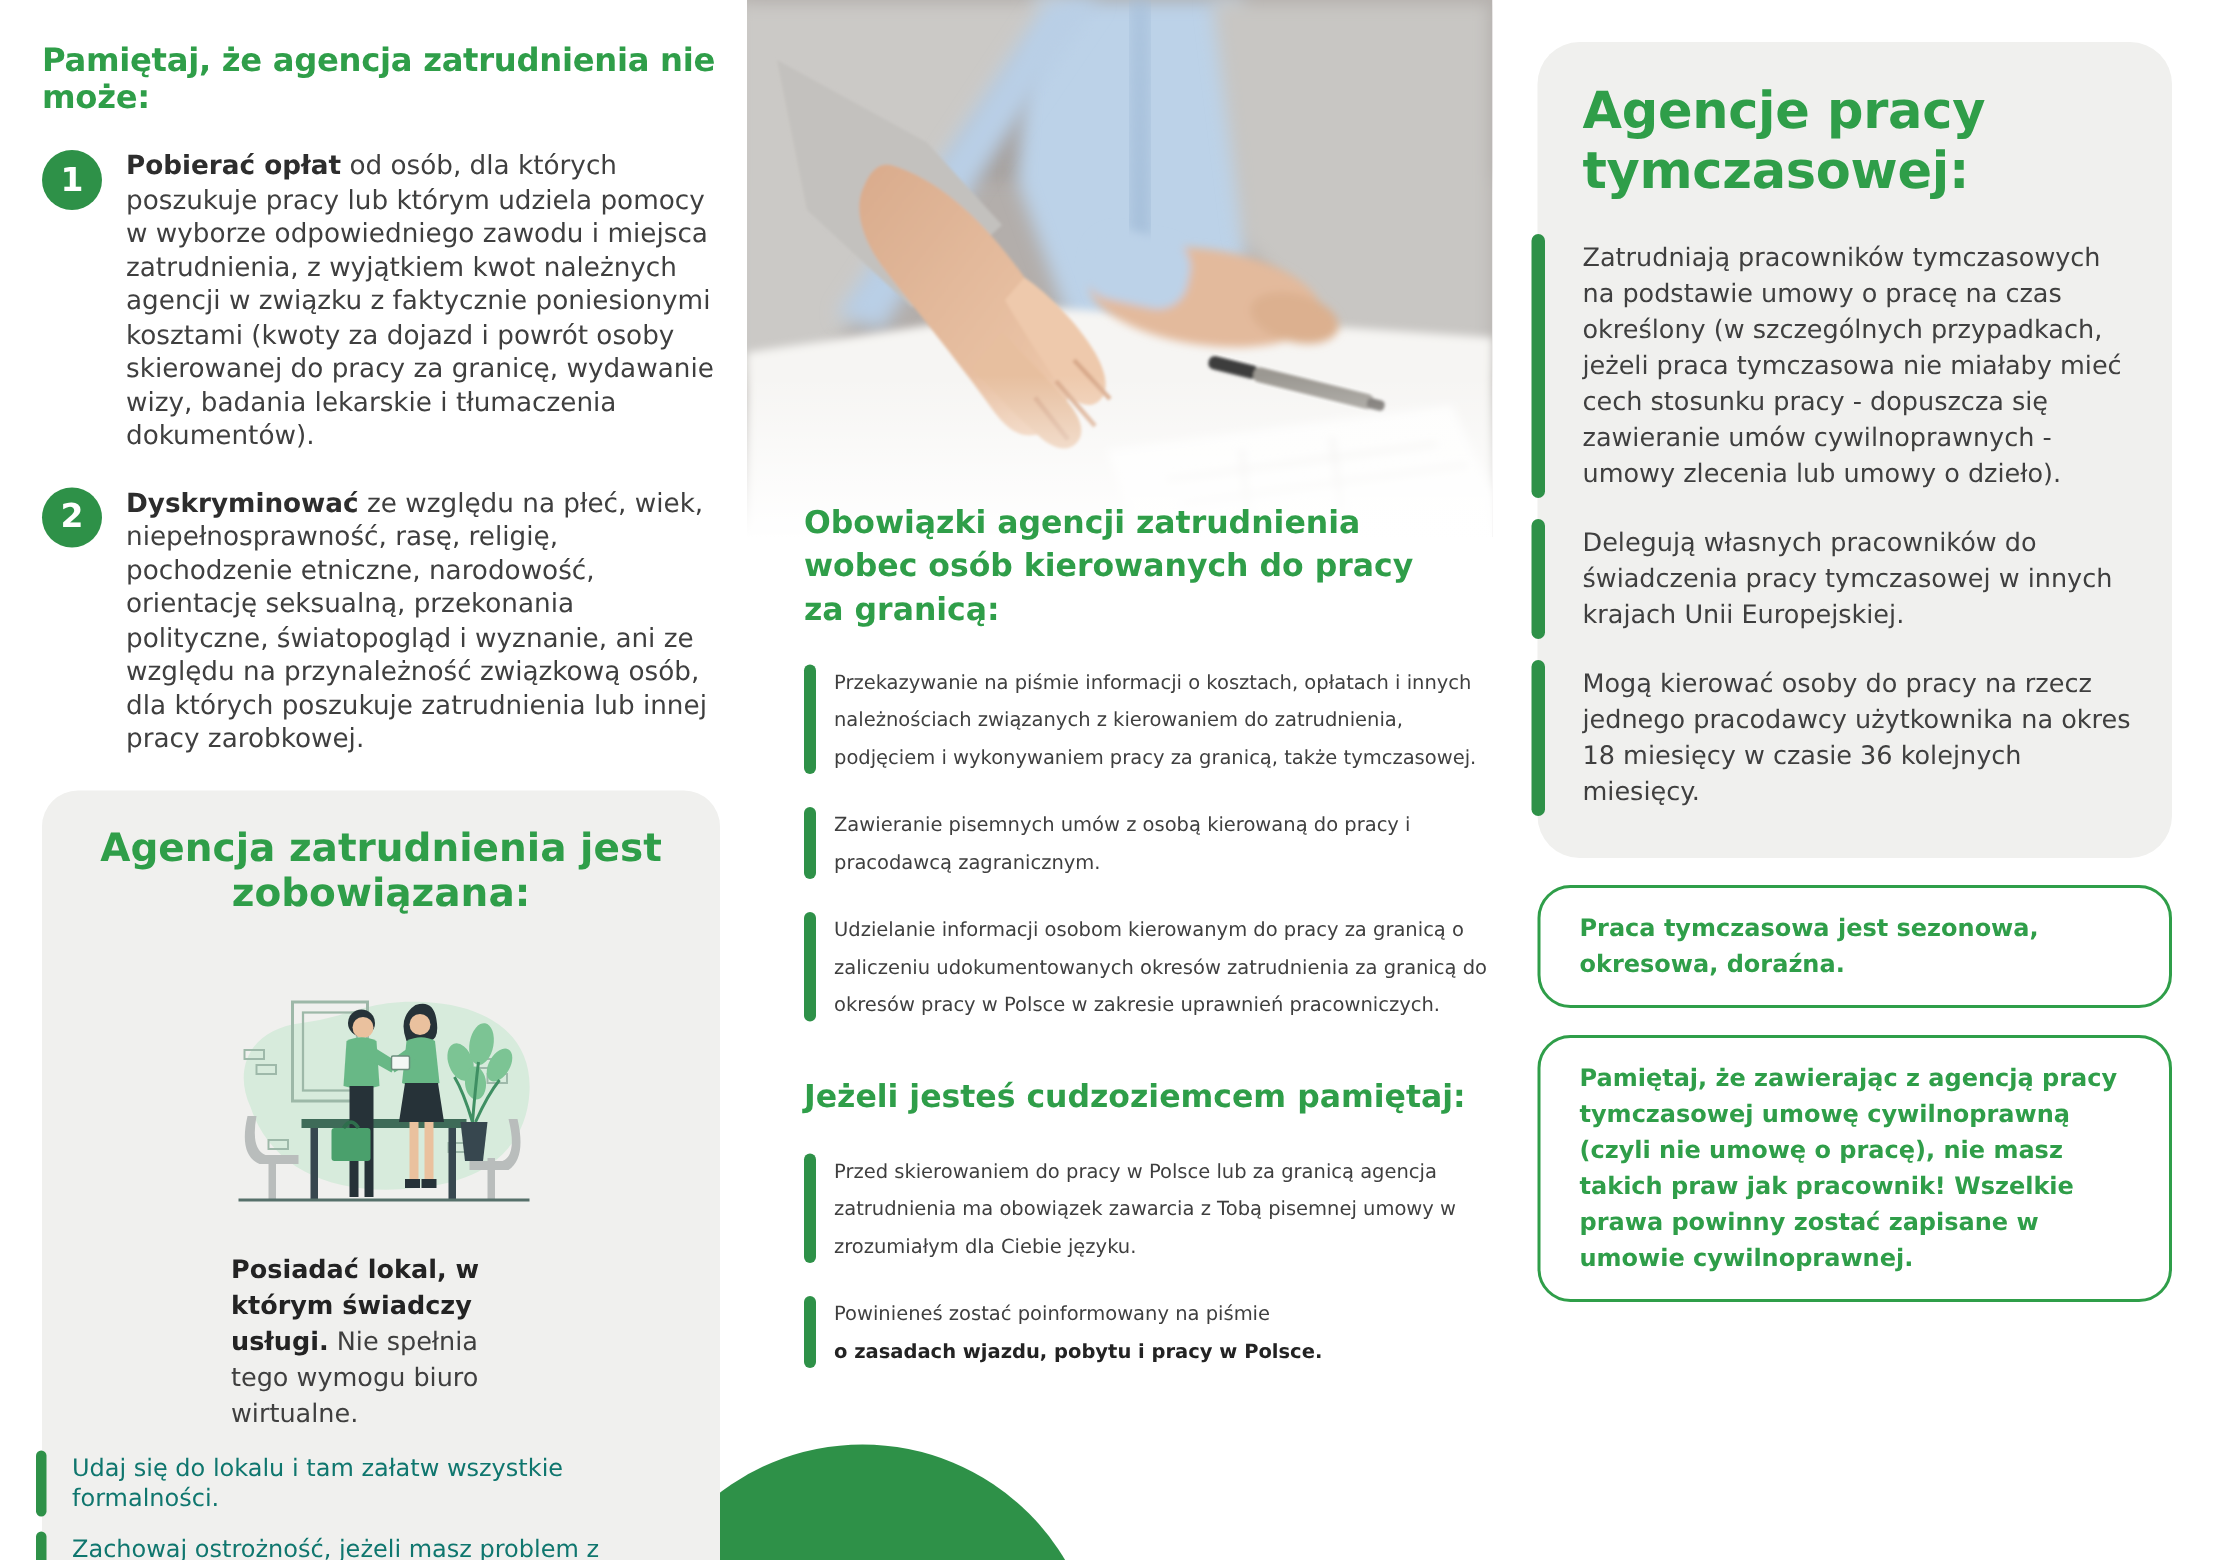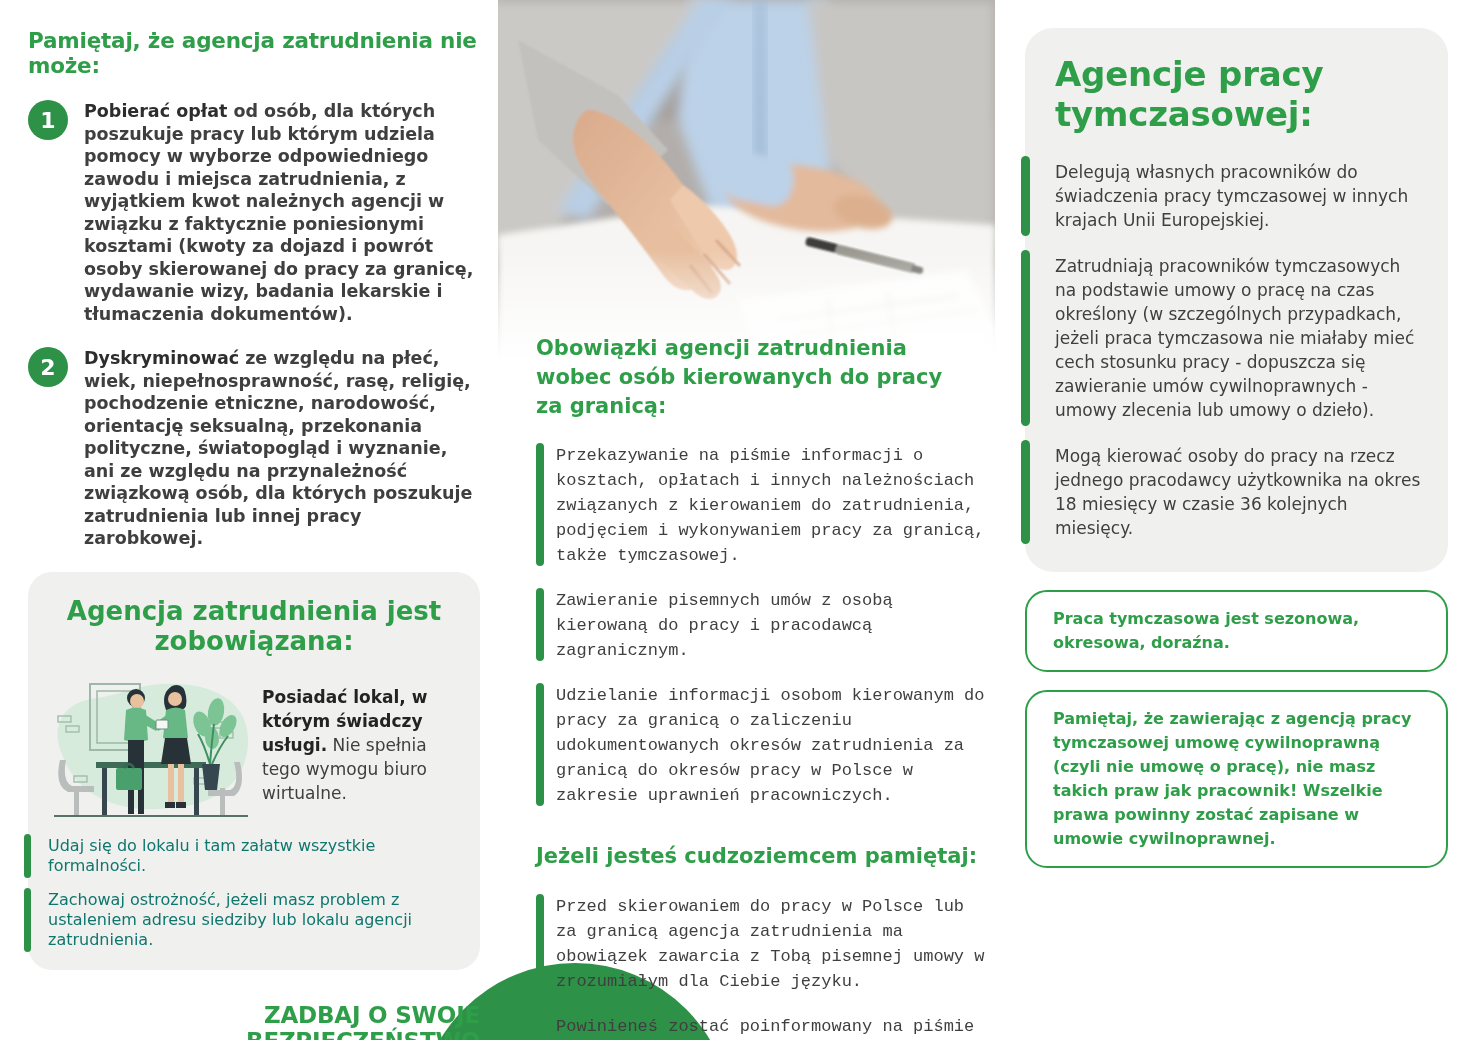--- a/index.html
+++ b/index.html
@@ -9,46 +9,46 @@
   body{font-family:"DejaVu Sans","Liberation Sans",sans-serif; background:#fff;}
   .page{position:relative; width:1482px; height:1040px; background:#fff; overflow:hidden;}
 
   
   .col-left{position:absolute; left:28px; top:28px; width:452px; z-index:1;}
   .h-green{color:var(--green); font-weight:bold;}
   .col-left h1{font-size:21.5px; letter-spacing:-0.2px; margin-bottom:22px;}
   .num-item{display:flex; gap:16px; margin-bottom:22px;}
   .num-circle{flex:0 0 40px; width:40px; height:40px; border-radius:50%; background:var(--bar);
     color:#fff; font-weight:bold; font-size:22px; display:flex; align-items:center; justify-content:center;}
-  .num-item p{font-size:17.5px; line-height:22.5px; color:var(--txt); width:396px;font-weight:bold;}
+  .num-item p{font-size:17.5px; line-height:22.5px; color:var(--txt); width:396px;}
   .num-item b{color:#2d2d2d;}
 
   .gray-box{background:var(--gray); border-radius:24px; width:452px; padding:24px 0 20px 0; margin-top:2px;}
   .gray-box h2{font-size:26px; text-align:center; margin-bottom:12px;}
-  .ob-row{display:flex; padding:0 14px 0 16px; align-items:center;}
+  .ob-row{display:flex; padding:0 14px 0 16px; align-items:center;flex-direction:column;}
   .ob-row svg{flex:0 0 212px;}
   .ob-side{font-size:17px; line-height:24px; color:var(--txt); width:208px; margin-left:6px;}
   .ob-side b{color:#232323;}
   .lnote{position:relative; margin:14px 0 0 0; padding-left:20px;}
   .lnote .bar{position:absolute; left:-4px; top:-2px; bottom:-2px; width:7px; border-radius:4px; background:var(--bar);}
   .lnote p{font-size:16px; line-height:20px; color:#0f766e; width:400px;}
 
   .safety{font-size:23px; text-align:right; margin-top:32px; letter-spacing:-0.2px;}
 
   .footer-row{display:flex; margin-top:12px; align-items:flex-start;}
   .footer-text{width:276px; text-align:right; font-size:16.5px; line-height:22px; color:#2e2e2e; margin-top:12px;}
   .qr-wrap{margin-left:16px; background:#fff; position:relative; z-index:2; padding:2px;}
 
   
   .photo-wrap{position:absolute; left:498px; top:0; width:497px; height:358px; z-index:1; overflow:hidden;}
   .col-mid{position:absolute; left:536px; top:334px; width:462px; z-index:1;}
   .col-mid h2{font-size:21px; line-height:29px; margin-bottom:22px; width:430px;}
   .duty{position:relative; padding-left:20px; margin-bottom:20px;}
   .duty .bar{position:absolute; left:0; top:0; bottom:2px; width:8px; border-radius:5px; background:var(--bar);}
-  .duty p{font-size:17px; line-height:25px; color:var(--txt); width:438px;font-family:Liberation Mono, monospace;}
+  .duty p{font-size:13px; line-height:25px; color:var(--txt); width:438px;}
   .col-mid h3{font-size:21px; margin:36px 0 26px 0;}
   .duty .fbold{display:block; font-weight:bold; color:#232323;}
 
   
   .col-right{position:absolute; left:1025px; top:28px; width:423px; z-index:1;}
   .rbox{background:var(--gray); border-radius:28px; padding:26px 22px 10px 30px; min-height:442px;}
   .rbox h2{font-size:34px; margin-bottom:26px; letter-spacing:-0.2px;}
   .ritem{position:relative; margin-bottom:22px;}
   .ritem .bar{position:absolute; left:-34px; top:-4px; bottom:-4px; width:9px; border-radius:5px; background:var(--bar);}
   .ritem p{font-size:17px; line-height:24px; color:var(--txt); width:370px;}
@@ -410,25 +410,25 @@
       <span class="bar"></span>
       <p><span>Powinieneś zostać poinformowany na piśmie</span><span class="fbold">o zasadach wjazdu, pobytu i pracy w Polsce.</span></p>
     </div>
   </section>
 
   <section class="col-right">
     <div class="rbox">
       <h2 class="h-green">Agencje pracy tymczasowej:</h2>
       <div class="ritem">
         <span class="bar"></span>
-        <p>Delegują własnych pracowników do świadczenia pracy tymczasowej w innych krajach Unii Europejskiej.</p>
+        <p>Zatrudniają pracowników tymczasowych na podstawie umowy o pracę na czas określony (w szczególnych przypadkach, jeżeli praca tymczasowa nie miałaby mieć cech stosunku pracy - dopuszcza się zawieranie umów cywilnoprawnych - umowy zlecenia lub umowy o dzieło).</p>
       </div>
       <div class="ritem">
         <span class="bar"></span>
-        <p>Zatrudniają pracowników tymczasowych na podstawie umowy o pracę na czas określony (w szczególnych przypadkach, jeżeli praca tymczasowa nie miałaby mieć cech stosunku pracy - dopuszcza się zawieranie umów cywilnoprawnych - umowy zlecenia lub umowy o dzieło).</p>
+        <p>Delegują własnych pracowników do świadczenia pracy tymczasowej w innych krajach Unii Europejskiej.</p>
       </div>
       <div class="ritem">
         <span class="bar"></span>
         <p>Mogą kierować osoby do pracy na rzecz jednego pracodawcy użytkownika na okres 18 miesięcy w czasie 36 kolejnych miesięcy.</p>
       </div>
     </div>
 
     <div class="callout">
       <p>Praca tymczasowa jest sezonowa, okresowa, doraźna.</p>
     </div>

